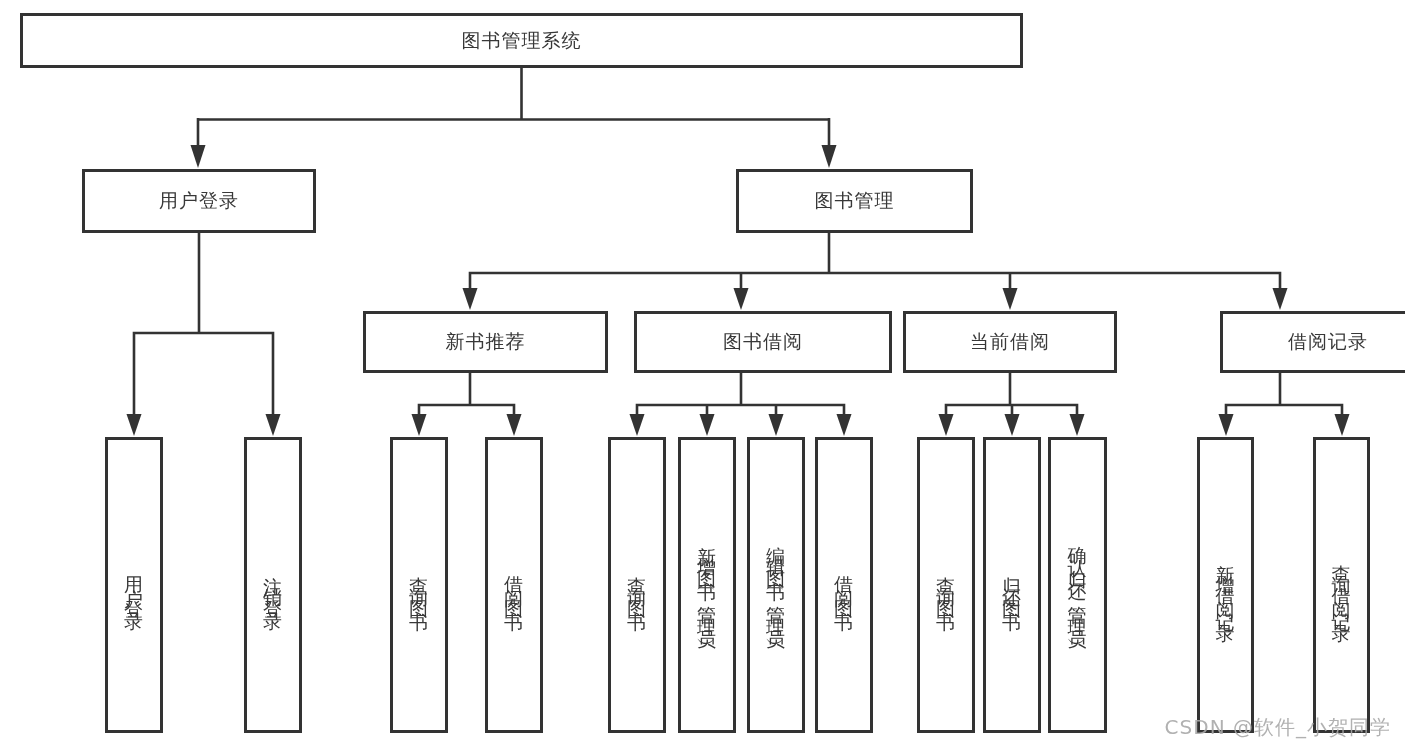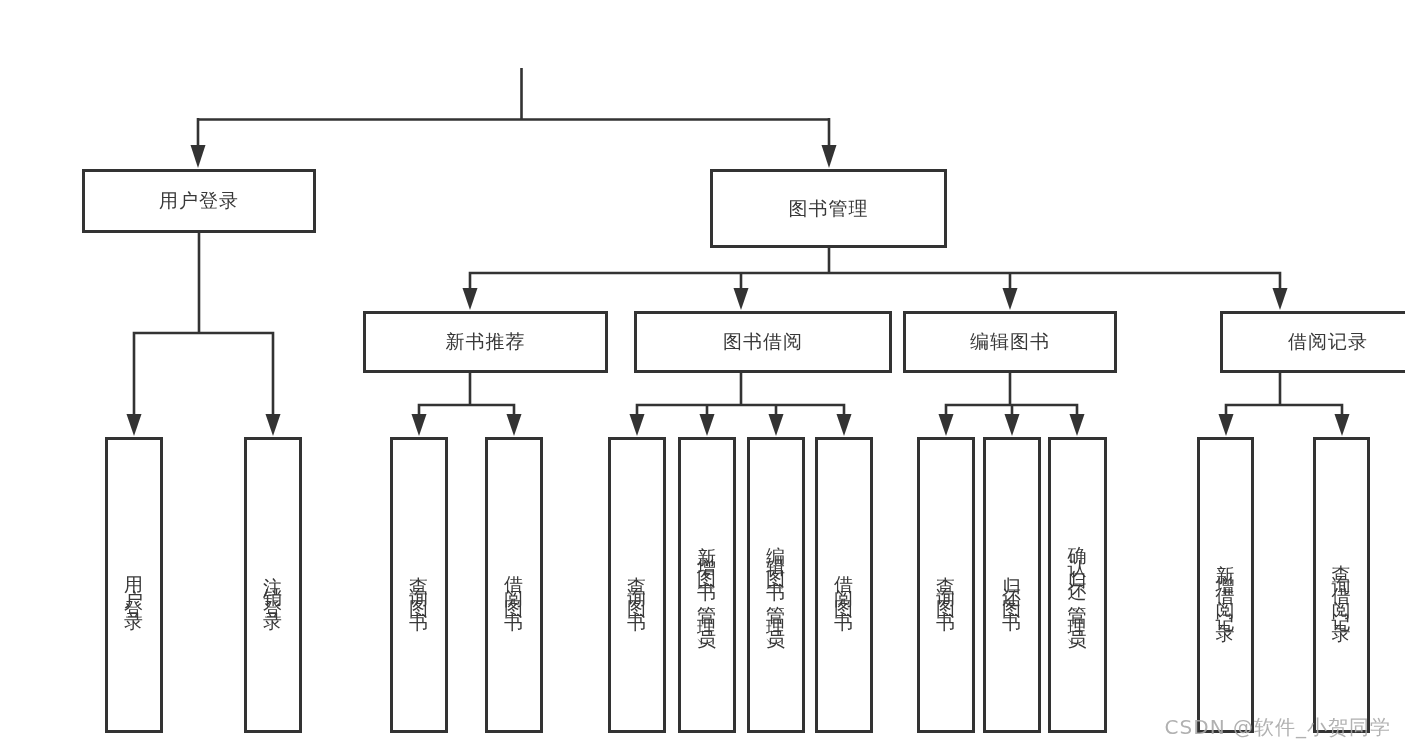--- a/index.html
+++ b/index.html
@@ -84,36 +84,39 @@
       <polygon points="768.5,414 783.5,414 776,436"></polygon>
       <polygon points="836.5,414 851.5,414 844,436"></polygon>
       <polygon points="938.5,414 953.5,414 946,436"></polygon>
       <polygon points="1004.5,414 1019.5,414 1012,436"></polygon>
       <polygon points="1069.5,414 1084.5,414 1077,436"></polygon>
       <polygon points="1218.5,414 1233.5,414 1226,436"></polygon>
       <polygon points="1334.5,414 1349.5,414 1342,436"></polygon>
     </g>
   </svg>
 
+  <div class="node h root" style="left:20px;top:13px;width:1003px;height:55px;">
+    <span>图书管理系统</span>
+  </div>
 
   <div class="node h" style="left:82px;top:169px;width:234px;height:64px;">
     <span>用户登录</span>
   </div>
-  <div class="node h" style="left:710px;top:169px;width:237px;height:79px;">
+  <div class="node h" style="left:736px;top:169px;width:237px;height:64px;">
     <span>图书管理</span>
   </div>
 
   <div class="node h" style="left:363px;top:311px;width:245px;height:62px;">
     <span>新书推荐</span>
   </div>
   <div class="node h" style="left:634px;top:311px;width:258px;height:62px;">
     <span>图书借阅</span>
   </div>
   <div class="node h" style="left:903px;top:311px;width:214px;height:62px;">
-    <span>编辑图书</span>
+    <span>当前借阅</span>
   </div>
   <div class="node h" style="left:1172px;top:311px;width:216px;height:62px;margin-left:48px;">
     <span>借阅记录</span>
   </div>
 
   <div class="node v" style="left:105px;top:437px;width:58px;height:296px;">
     <span>用户登录</span>
   </div>
   <div class="node v" style="left:244px;top:437px;width:58px;height:296px;">
     <span>注销登录</span>

